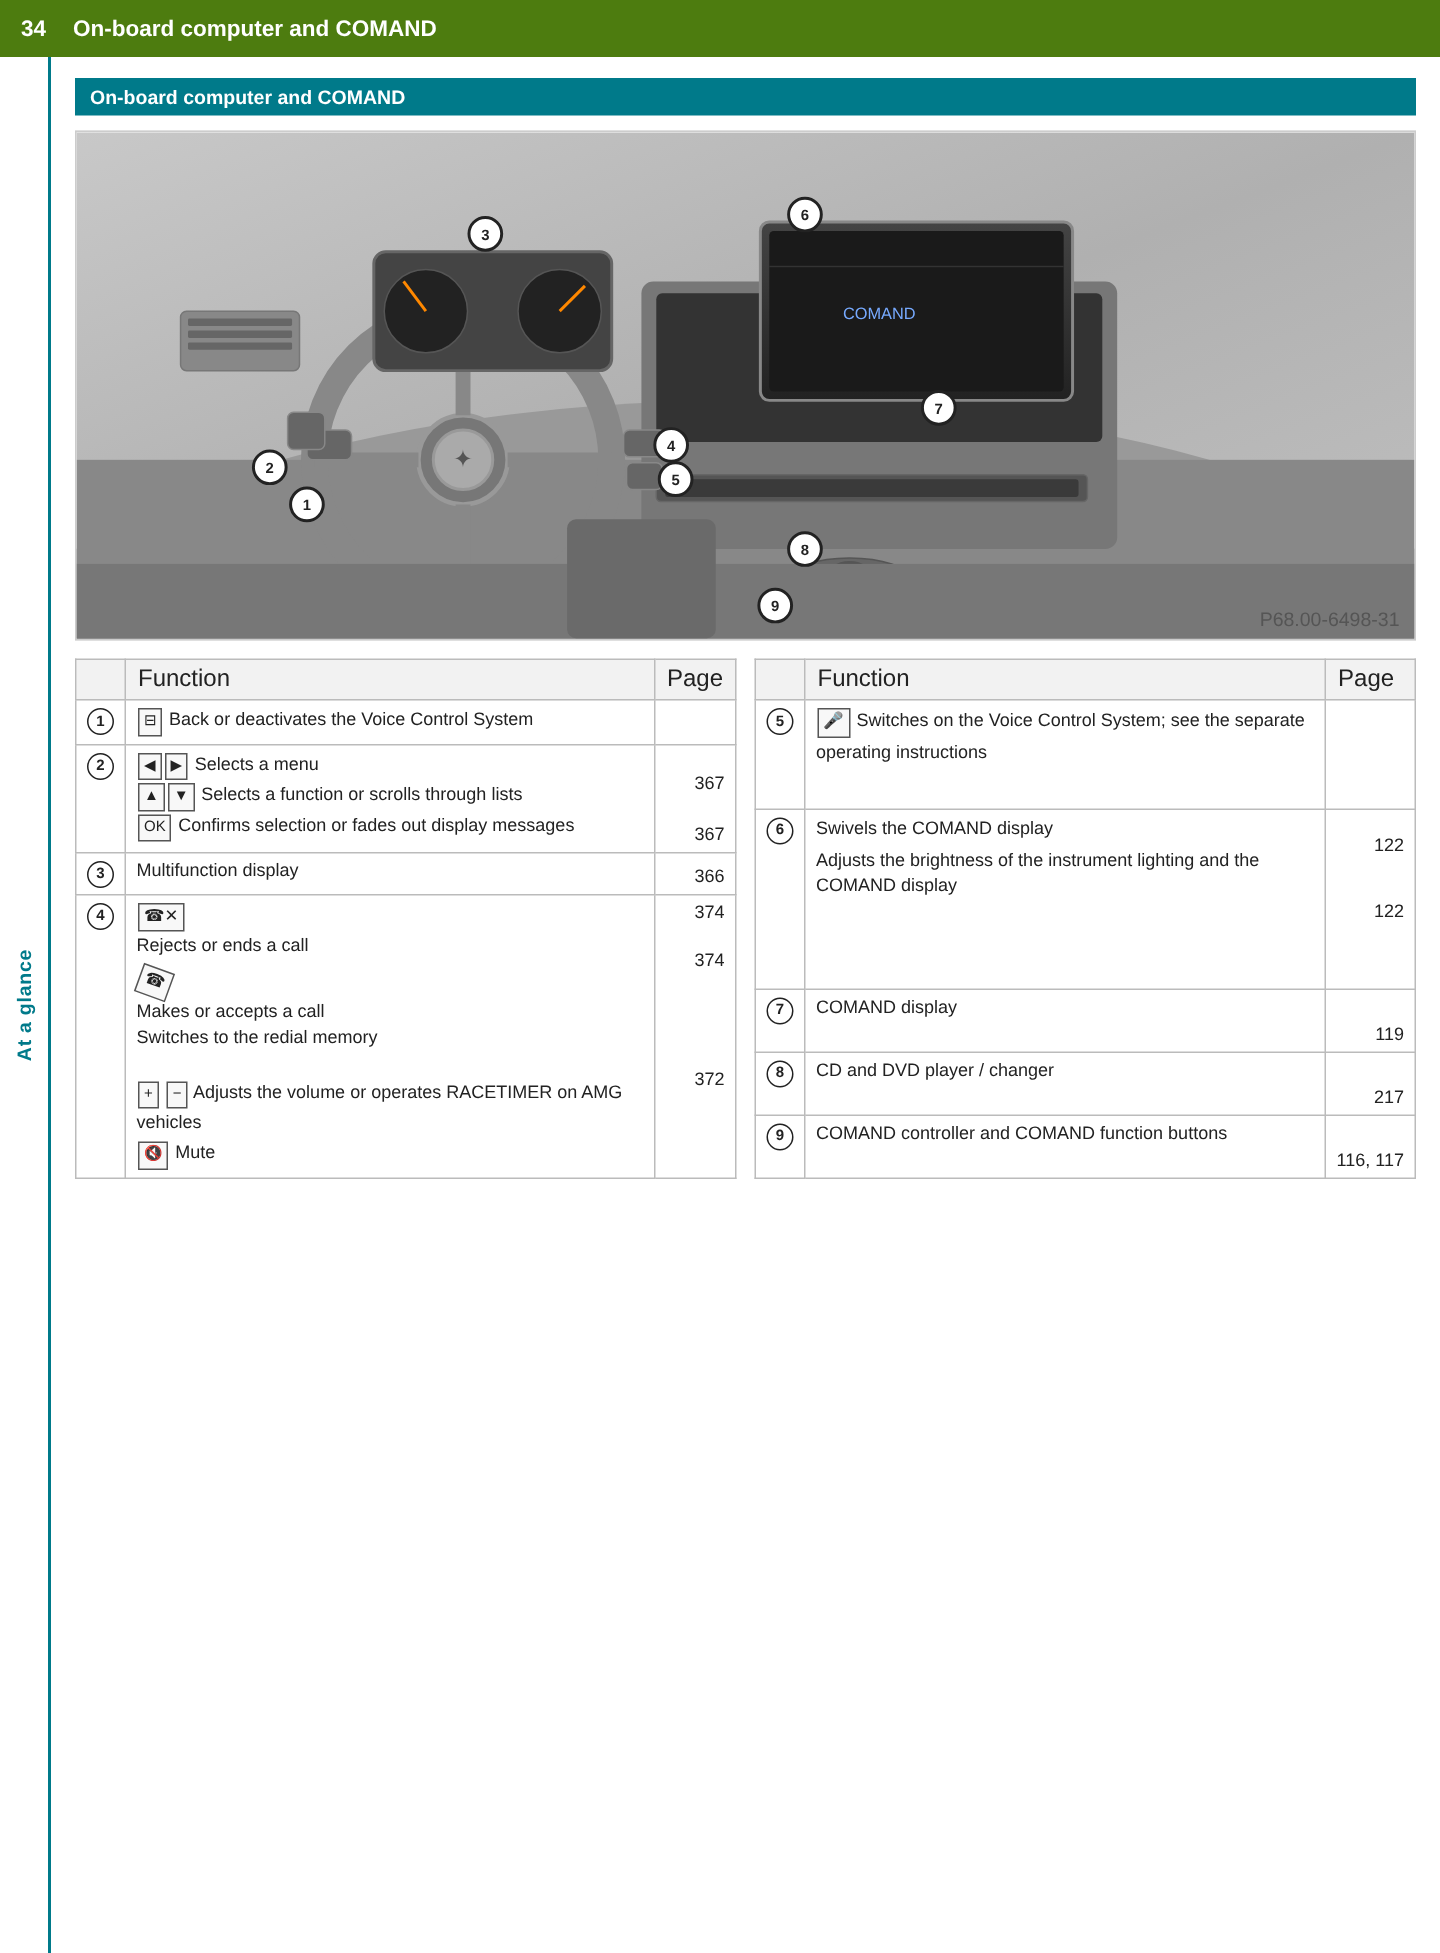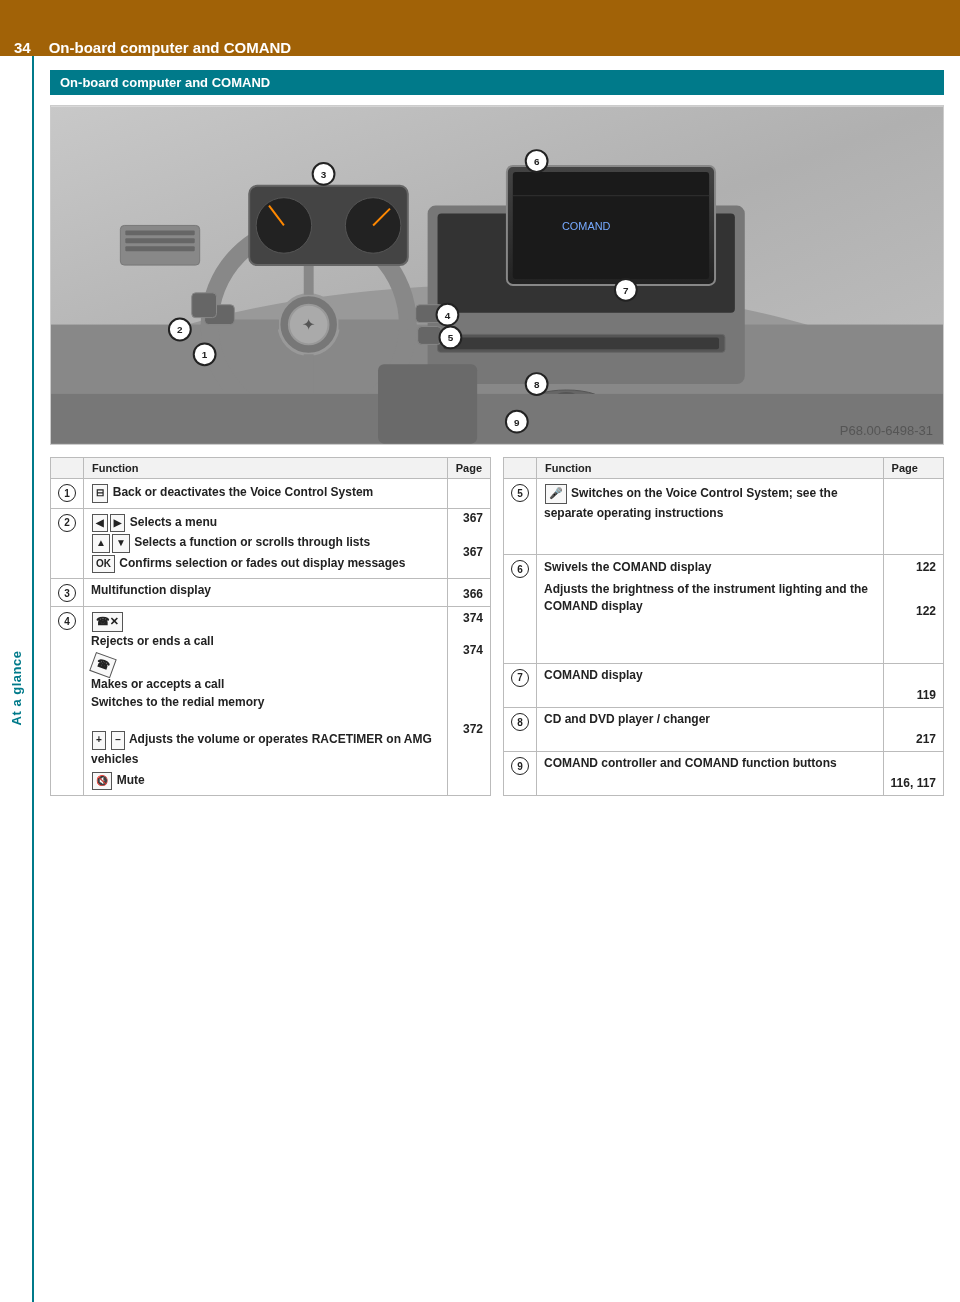--- a/index.html
+++ b/index.html
@@ -7,25 +7,25 @@
       width: 960px;
       min-height: 1302px;
       background: #fff;
       font-family: Arial, Helvetica, sans-serif;
       font-size: 13px;
       color: #222;
     }
 
     
     .header-bar {
-      background: #a16207;
+      background: #4d7c0f;
       color: #fff;
       display: flex;
-      align-items: flex-end;
-      height: 56px;
+      align-items: center;
+      height: 38px;
       padding: 0 14px;
     }
     .header-bar .page-num {
       font-size: 15px;
       font-weight: bold;
       margin-right: 18px;
     }
     .header-bar .header-title {
       font-size: 15px;
       font-weight: bold;
@@ -101,28 +101,27 @@
       flex: 1;
       border-collapse: collapse;
       border: 1px solid #bbb;
       font-size: 12px;
     }
     .func-table th {
       background: #f2f2f2;
       border: 1px solid #bbb;
       padding: 4px 8px;
       text-align: left;
-      font-weight: bold;
-      font-size: 11px;
+      font-weight: normal;
+      font-size: 16px;
     }
     .func-table td {
       border: 1px solid #bbb;
       padding: 4px 7px;
       vertical-align: top;
-      font-weight: bold;
     }
     .func-table td.num-col {
       font-weight: bold;
       text-align: center;
       white-space: nowrap;
       font-size: 12px;
       vertical-align: top;
       padding-top: 5px;
     }
     .func-table td.page-col {
@@ -338,21 +337,21 @@
                 <div>
                   <span class="icon-box">▲</span><span class="icon-box">▼</span>
                   <span> Selects a function or scrolls through lists</span>
                 </div>
                 <div>
                   <span class="icon-box">OK</span>
                   <span> Confirms selection or fades out display messages</span>
                 </div>
               </div>
             </td>
-            <td class="page-col" style="vertical-align:top; padding-top:2px;">
+            <td class="page-col" style="vertical-align:top; padding-top:18px;">
               <div>367</div>
               <div style="margin-top:20px;">367</div>
             </td>
           </tr>
 
           <tr>
             <td class="num-col">
               <span class="circle-num">3</span>
             </td>
             <td>
@@ -424,21 +423,21 @@
           <tr>
             <td class="num-col">
               <span class="circle-num">6</span>
             </td>
             <td>
               <div class="func-desc">
                 <div>Swivels the COMAND display</div>
                 <div style="margin-top:4px;">Adjusts the brightness of the instrument lighting and the COMAND display</div>
               </div>
             </td>
-            <td class="page-col" style="vertical-align:top; padding-top:5px;">
+            <td class="page-col" style="vertical-align:top; padding-top:16px;">
               <div>122</div>
               <div style="margin-top:30px;">122</div>
             </td>
           </tr>
 
           <tr>
             <td class="num-col">
               <span class="circle-num">7</span>
             </td>
             <td>

